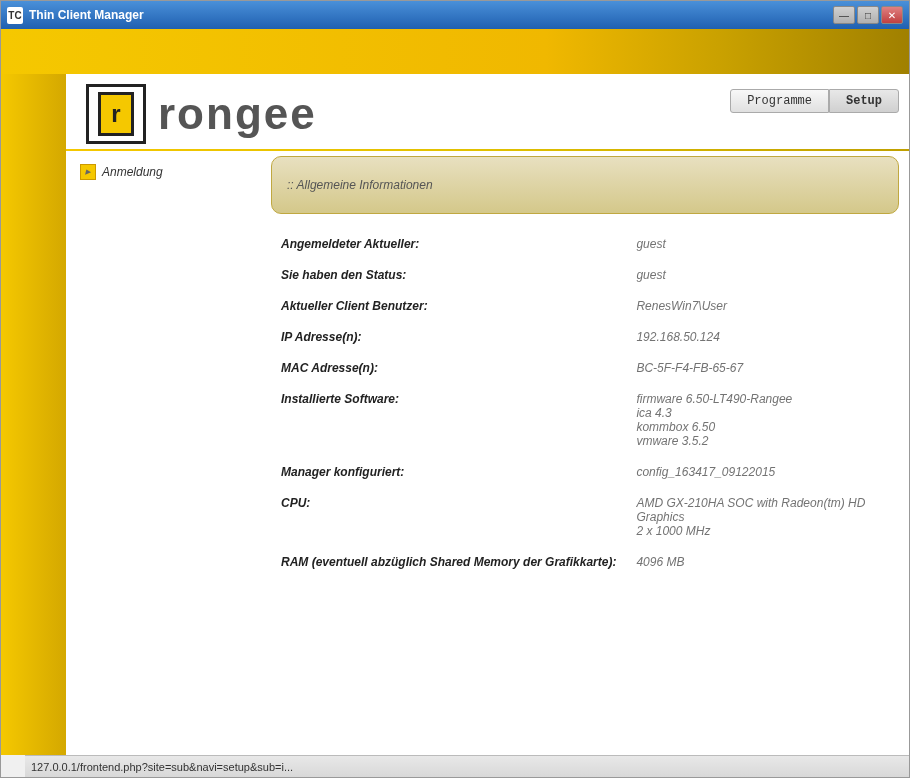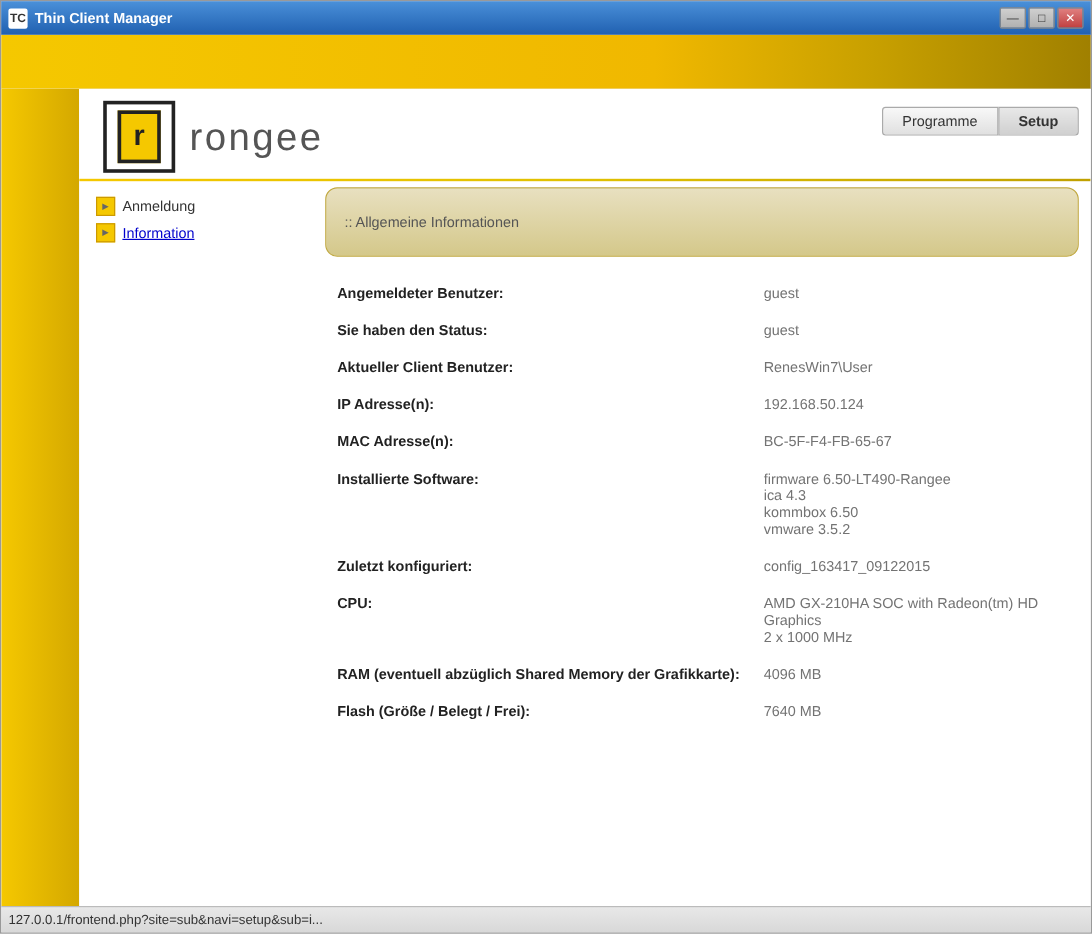--- a/index.html
+++ b/index.html
@@ -155,39 +155,40 @@
       display: flex;
       align-items: center;
       justify-content: center;
       font-size: 24px;
       font-weight: 900;
       color: #222;
       font-family: Arial Black, sans-serif;
     }
 
     .logo-text {
-      font-size: 32px;
-      font-weight: 400;
+      font-size: 44px;
+      font-weight: 700;
       color: #555;
       letter-spacing: 2px;
     }
 
     .nav-buttons {
       display: flex;
       gap: 0;
       margin-top: 5px;
     }
 
     .nav-btn {
       padding: 4px 16px;
       border: 1px solid #aaa;
       background: linear-gradient(to bottom, #f8f8f8, #e0e0e0);
       cursor: pointer;
       font-size: 12px;
       color: #333;
+      font-family: Liberation Mono, monospace;
     }
 
     .nav-btn:first-child {
       border-radius: 3px 0 0 3px;
     }
 
     .nav-btn:last-child {
       border-radius: 0 3px 3px 0;
     }
 
@@ -234,20 +235,21 @@
       content: '▶';
       font-size: 7px;
       color: #666;
     }
 
     
     .panel-body {
       display: flex;
       flex: 1;
       overflow: hidden;
+      font-style: italic;
     }
 
     
     .info-content {
       flex: 1;
       padding: 0 10px 10px 5px;
       overflow-y: auto;
       overflow-x: hidden;
     }
 
@@ -310,20 +312,21 @@
 
     
     .status-bar {
       height: 22px;
       background: linear-gradient(to bottom, #e8e8e8, #d8d8d8);
       border-top: 1px solid #bbb;
       display: flex;
       align-items: center;
       padding: 0 6px;
       flex-shrink: 0;
+      margin-left: 24px;
     }
 
     .status-text {
       font-size: 11px;
       color: #333;
     }
 
     
     .header-sep {
       height: 2px;
@@ -373,33 +376,29 @@
 
         <div class="header-sep"></div>
 
         <div class="panel-body">
 
           <div class="sidebar-nav">
             <div class="sidebar-item">
               <div class="sidebar-icon"></div>
               <span>Anmeldung</span>
             </div>
-            <div class="sidebar-item">
-              <div class="sidebar-icon"></div>
-              <a href="#">Information</a>
-            </div>
           </div>
 
           <div class="scroll-inner">
             <div class="info-content">
               <div class="section-header">:: Allgemeine Informationen</div>
               <table class="info-table">
                 <tbody id="info-table-body">
                 <tr>
-                      <td>Angemeldeter Benutzer:</td>
+                      <td>Angemeldeter Aktueller:</td>
                       <td>guest</td>
                     </tr>
                     <tr>
                       <td>Sie haben den Status:</td>
                       <td>guest</td>
                     </tr>
                     <tr>
                       <td>Aktueller Client Benutzer:</td>
                       <td>RenesWin7\User</td>
                     </tr>
@@ -409,34 +408,30 @@
                     </tr>
                     <tr>
                       <td>MAC Adresse(n):</td>
                       <td>BC-5F-F4-FB-65-67</td>
                     </tr>
                     <tr>
                       <td>Installierte Software:</td>
                       <td>firmware 6.50-LT490-Rangee<br>ica 4.3<br>kommbox 6.50<br>vmware 3.5.2</td>
                     </tr>
                     <tr>
-                      <td>Zuletzt konfiguriert:</td>
+                      <td>Manager konfiguriert:</td>
                       <td>config_163417_09122015</td>
                     </tr>
                     <tr>
                       <td>CPU:</td>
                       <td>AMD GX-210HA SOC with Radeon(tm) HD Graphics<br>2 x 1000 MHz</td>
                     </tr>
                     <tr>
                       <td>RAM (eventuell abzüglich Shared Memory der Grafikkarte):</td>
                       <td>4096 MB</td>
-                    </tr>
-                    <tr>
-                      <td>Flash (Größe / Belegt / Frei):</td>
-                      <td>7640 MB</td>
                     </tr>
                   </tbody>
               </table>
             </div>
           </div>
         </div>
       </div>
     </div>
 
     <div class="status-bar">

